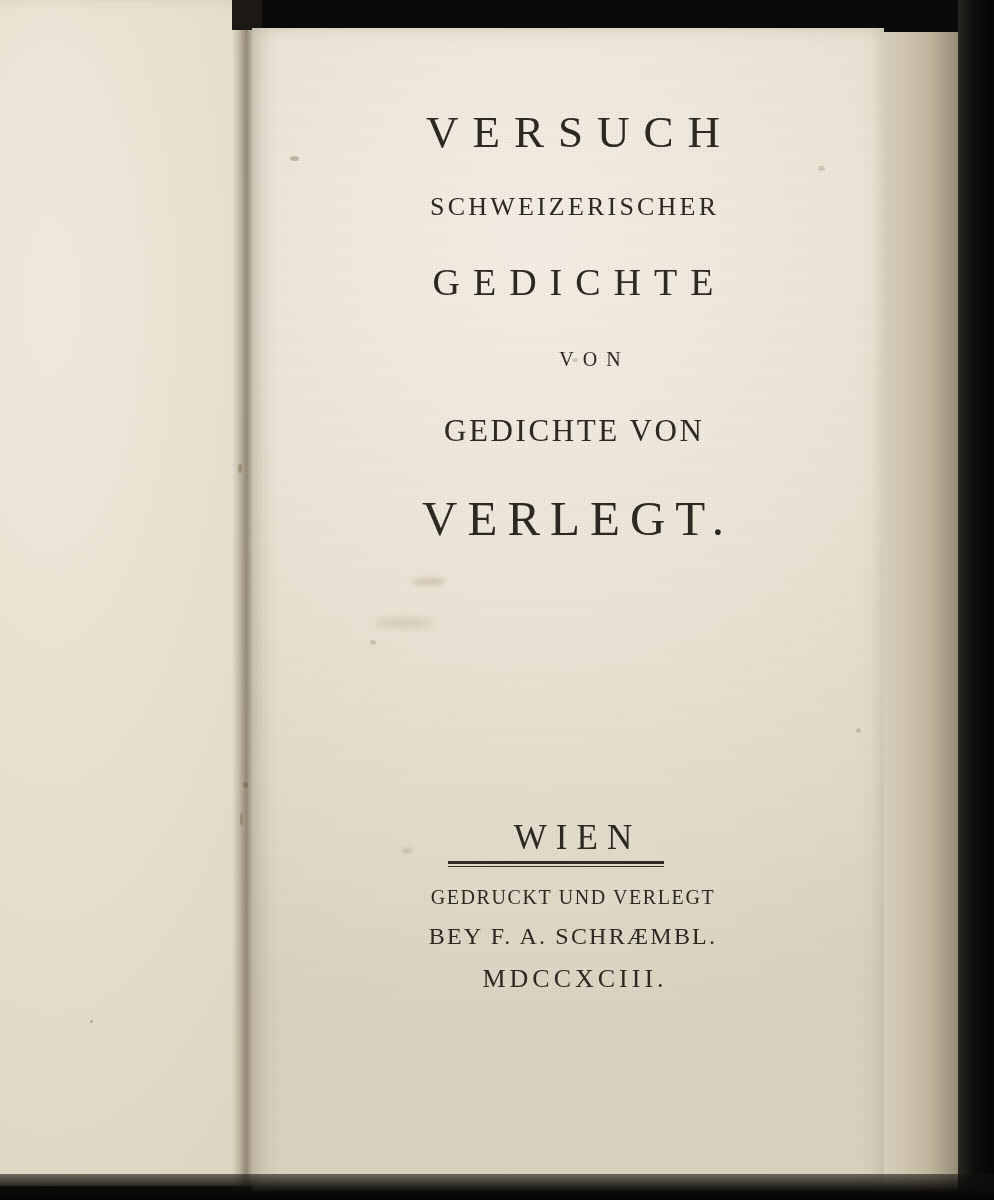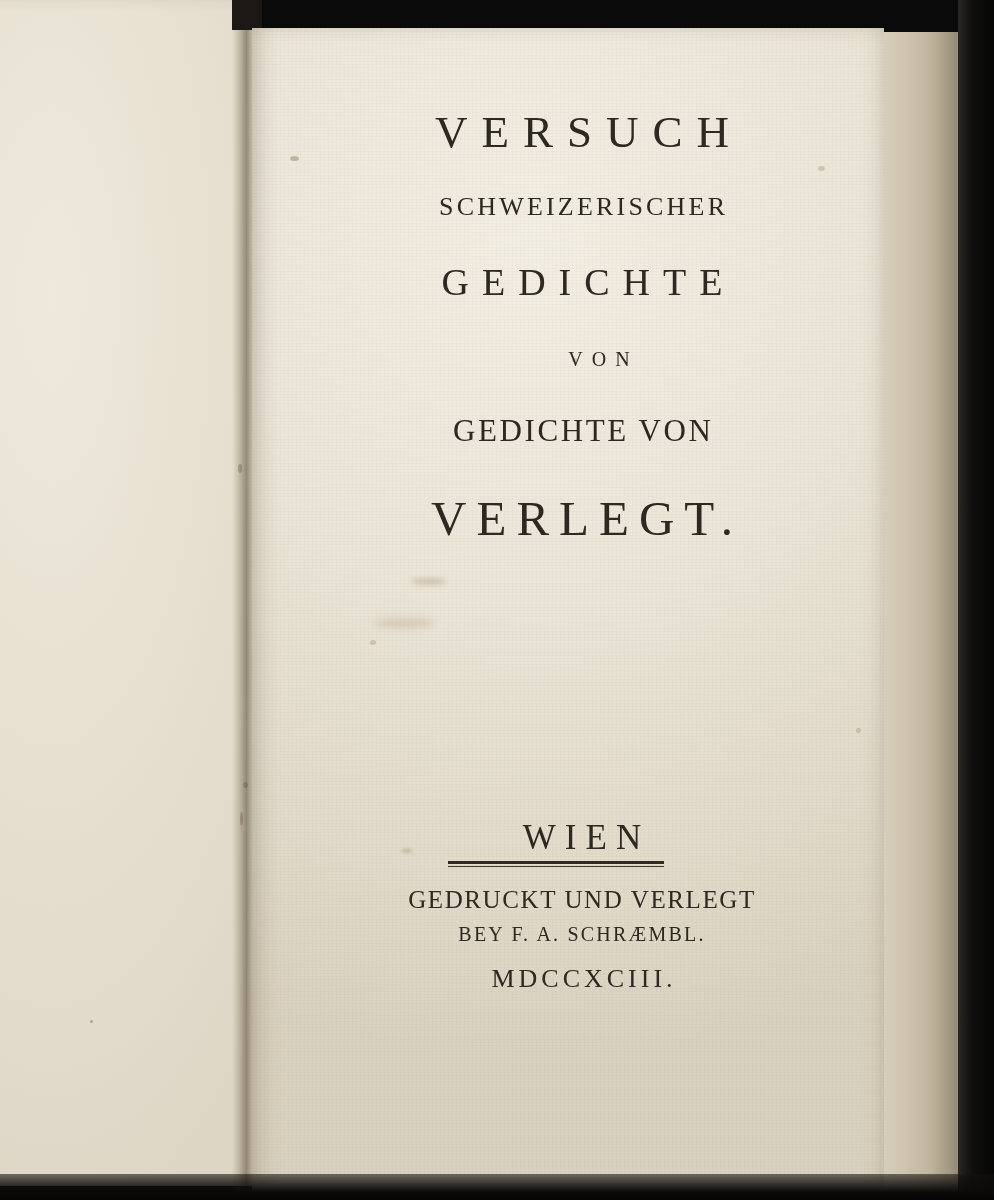--- a/index.html
+++ b/index.html
@@ -129,21 +129,21 @@
     left: 0;
     top: 0;
     width: 632px;
     height: 1168px;
     text-align: center;
     color: #2a2620;
   }
   .ln {
     position: absolute;
     width: 632px;
-    left: 14px;
+    left: 5px;
     white-space: nowrap;
     font-family: "Liberation Serif", serif;
     color: #2c2822;
   }
 
   .l-versuch {
     top: 78px;
     font-size: 45px;
     letter-spacing: 14px;
     text-indent: 14px;
@@ -201,26 +201,26 @@
     top: 833px;
     left: 196px;
     width: 216px;
     height: 0;
     border-top: 3px solid #2f2b24;
     border-bottom: 1px solid #3a352c;
     padding-top: 2px;
   }
   .l-gedruckt {
     top: 858px;
-    font-size: 25px;
+    font-size: 20px;
     letter-spacing: 1.6px;
   }
   .l-bey {
     top: 895px;
-    font-size: 20px;
+    font-size: 24px;
     letter-spacing: 2.2px;
   }
   .l-year {
     top: 936px;
     font-size: 26px;
     letter-spacing: 4px;
     text-indent: 4px;
   }
 </style>
 </head>

